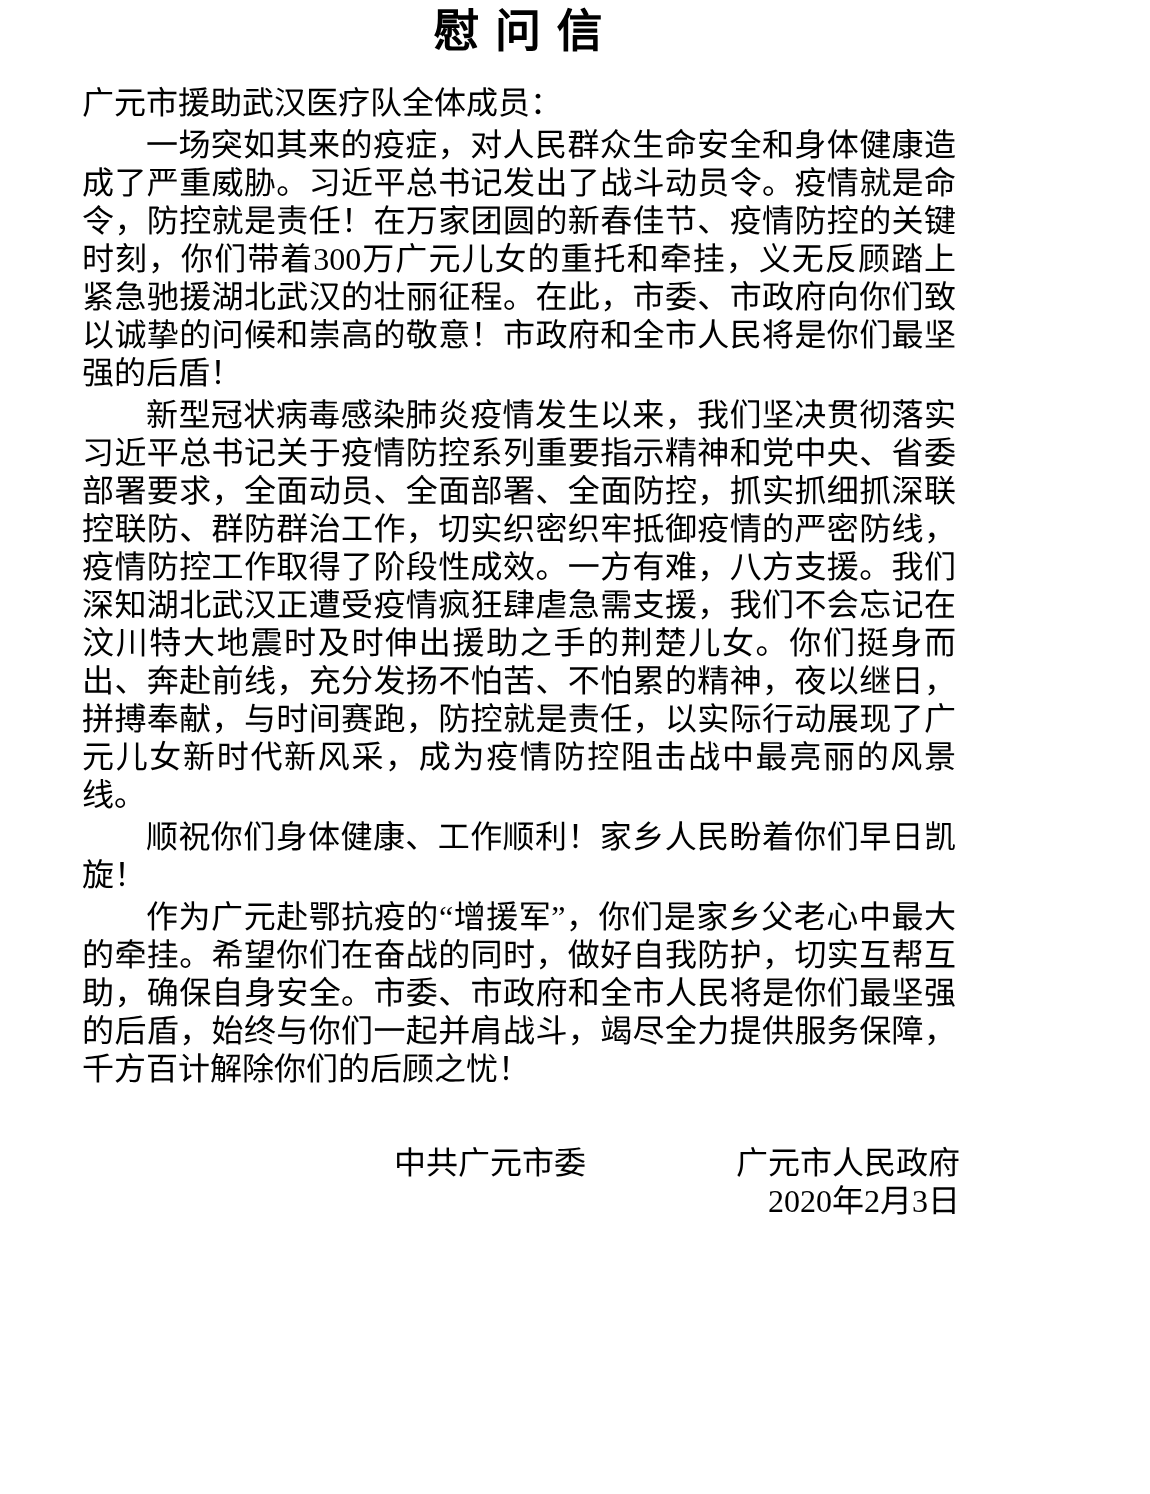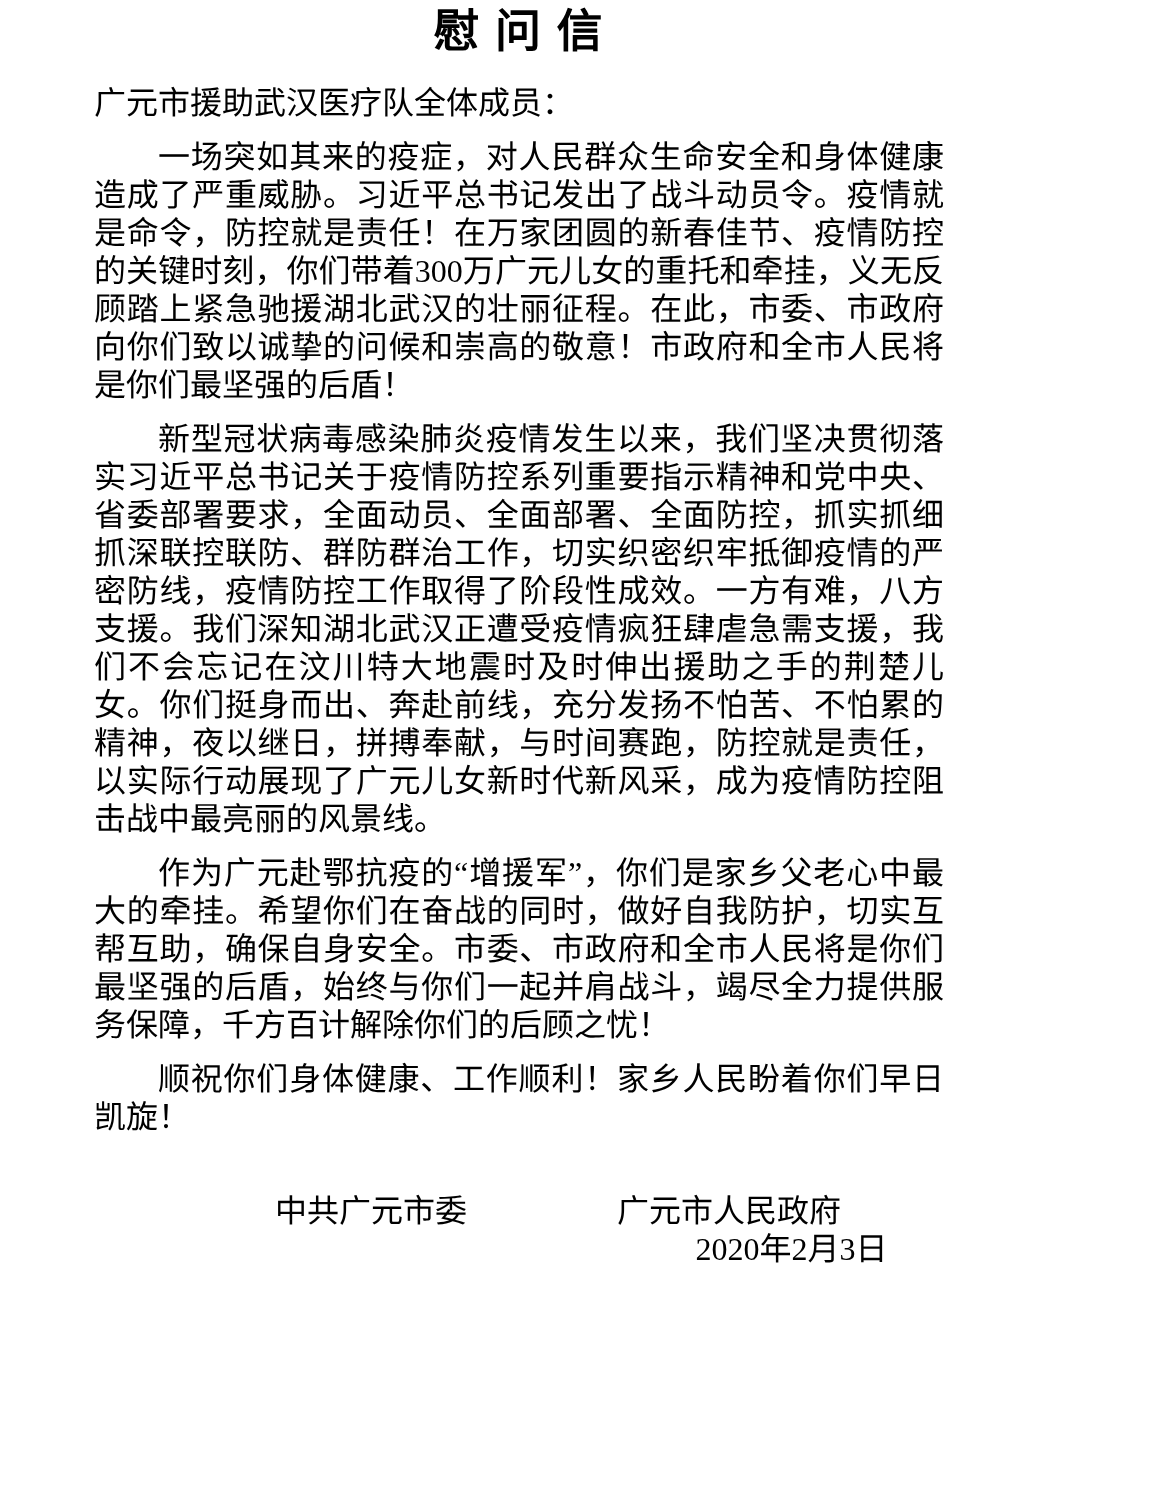--- a/index.html
+++ b/index.html
@@ -25,50 +25,50 @@
     font-weight: bold;
     text-align: center;
     letter-spacing: 2px;
   }
   .body {
     font-size: 32px;
     line-height: 38px;
     text-align: justify;
     text-justify: inter-ideograph;
   }
-  .body p { margin: 16px; }
+  .body p { margin: 4px; }
   .salutation { text-indent: 0; }
   .para { text-indent: 2em; }
   .signature {
     margin-top: 56px;
     font-size: 32px;
     line-height: 38px;
-    text-align: center;
+    text-align: right;
   }
   .sig-line { padding-left: 78px; white-space: nowrap; }
   .sig-gap { display: inline-block; width: 150px; }
   .sig-date { padding-left: 545px; white-space: nowrap; }
 </style>
 </head>
 <body>
 
 <div class="page">
   <h1 class="title">慰 问 信</h1>
 
   <div class="body">
     <p class="salutation">广元市援助武汉医疗队全体成员：</p>
 
     <p class="para">一场突如其来的疫症，对人民群众生命安全和身体健康造成了严重威胁。习近平总书记发出了战斗动员令。疫情就是命令，防控就是责任！在万家团圆的新春佳节、疫情防控的关键时刻，你们带着300万广元儿女的重托和牵挂，义无反顾踏上紧急驰援湖北武汉的壮丽征程。在此，市委、市政府向你们致以诚挚的问候和崇高的敬意！市政府和全市人民将是你们最坚强的后盾！</p>
 
     <p class="para">新型冠状病毒感染肺炎疫情发生以来，我们坚决贯彻落实习近平总书记关于疫情防控系列重要指示精神和党中央、省委部署要求，全面动员、全面部署、全面防控，抓实抓细抓深联控联防、群防群治工作，切实织密织牢抵御疫情的严密防线，疫情防控工作取得了阶段性成效。一方有难，八方支援。我们深知湖北武汉正遭受疫情疯狂肆虐急需支援，我们不会忘记在汶川特大地震时及时伸出援助之手的荆楚儿女。你们挺身而出、奔赴前线，充分发扬不怕苦、不怕累的精神，夜以继日，拼搏奉献，与时间赛跑，防控就是责任，以实际行动展现了广元儿女新时代新风采，成为疫情防控阻击战中最亮丽的风景线。</p>
 
 
+    <p class="para">顺祝你们身体健康、工作顺利！家乡人民盼着你们早日凯旋！</p>
+
     <p class="para">作为广元赴鄂抗疫的“增援军”，你们是家乡父老心中最大的牵挂。希望你们在奋战的同时，做好自我防护，切实互帮互助，确保自身安全。市委、市政府和全市人民将是你们最坚强的后盾，始终与你们一起并肩战斗，竭尽全力提供服务保障，千方百计解除你们的后顾之忧！</p>
-
-    <p class="para">顺祝你们身体健康、工作顺利！家乡人民盼着你们早日凯旋！</p>
 
     <div class="signature">
       <div class="sig-line">
         <span>中共广元市委</span><span class="sig-gap"></span><span>广元市人民政府</span>
       </div>
       <div class="sig-date">2020年2月3日</div>
     </div>
   </div>
 </div>
 

